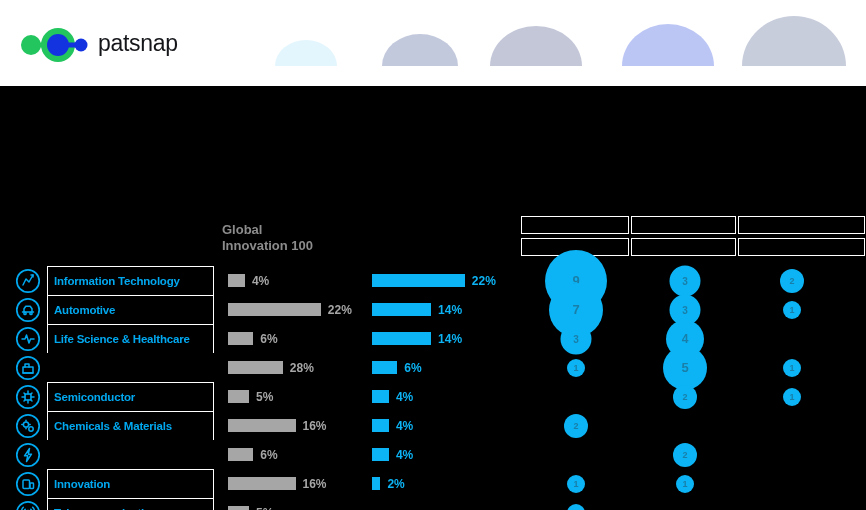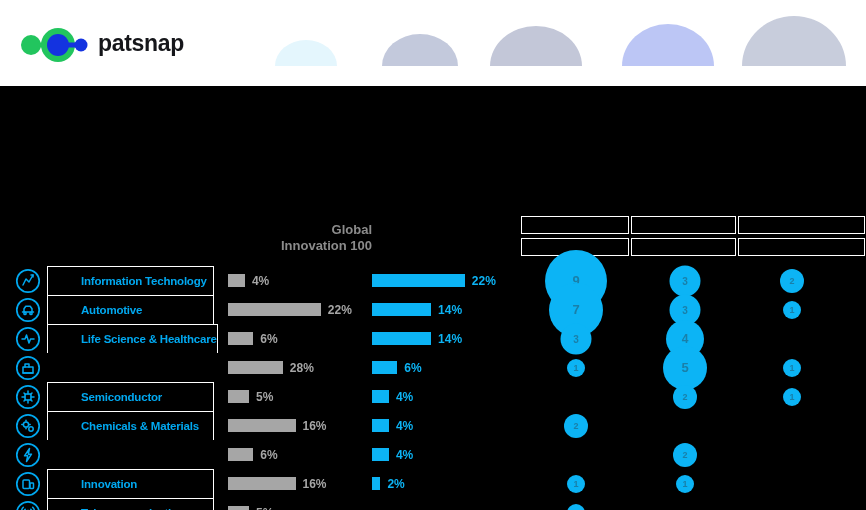--- a/index.html
+++ b/index.html
@@ -8,25 +8,25 @@
     background:#000000;
     font-family:"Liberation Sans", sans-serif;
     -webkit-font-smoothing:antialiased;
   }
   #page{position:relative;width:866px;height:510px;background:#000;}
 
   
   #header{position:absolute;left:0;top:0;width:866px;height:86px;background:#ffffff;overflow:hidden;}
   #logo-wrap{position:absolute;left:20px;top:28px;width:180px;height:34px;}
   #logo-mark{position:absolute;left:0;top:0;width:72px;height:34px;}
-  #logo-text{position:absolute;left:78px;top:2px;font-size:23px;letter-spacing:-.3px;color:#15161a;font-weight:700;}
+  #logo-text{position:absolute;left:78px;top:2px;font-size:23px;letter-spacing:-.3px;color:#15161a;font-weight:400;}
   .dome{position:absolute;bottom:20px;border-radius:50% 50% 0 0 / 100% 100% 0 0;}
 
   
-  #panel{position:absolute;left:0;top:86px;width:866px;height:424px;background:#000;text-align:right;}
+  #panel{position:absolute;left:0;top:86px;width:866px;height:424px;background:#000;}
 
   
   #col-title{
     position:absolute;left:222px;top:136px;width:150px;
     color:#8c8c8c;font-size:13px;font-weight:bold;line-height:16px;
   }
 
   
   .hdr-row{position:absolute;left:521px;height:18px;}
   .hdr-cell{position:absolute;top:0;height:18px;border:1.6px solid #ffffff;box-sizing:border-box;background:#000;}
@@ -34,21 +34,21 @@
   
   #cat-list{position:absolute;left:14px;top:180px;width:200px;}
   .cat-row{position:relative;height:29px;display:flex;align-items:center;}
   .cat-icon{width:28px;height:28px;flex:0 0 28px;margin-right:5px;display:flex;align-items:center;justify-content:center;}
   .cat-box{
     flex:1;height:29px;box-sizing:border-box;
     border:1.4px solid #ffffff;border-bottom:none;
     display:flex;align-items:center;padding-left:6px;
   }
   .cat-row:last-child .cat-box{border-bottom:1.4px solid #ffffff;}
-  .cat-label{color:#00A8F0;font-size:11.5px;font-weight:bold;letter-spacing:-.2px;white-space:nowrap;margin-left:27px;}
+  .cat-label{color:#00A8F0;font-size:11.5px;font-weight:bold;letter-spacing:-.2px;white-space:nowrap;}
 
   
   #bars-gray{position:absolute;left:228px;top:180px;width:140px;}
   #bars-blue{position:absolute;left:372px;top:180px;width:150px;}
   .bar-row{height:29px;display:flex;align-items:center;}
   .bar{height:13px;border-radius:0;}
   .bar.gray{background:#A6A6A6;}
   .bar.blue{background:#0CB4F5;}
   .bar-val{font-size:12px;font-weight:bold;margin-left:7px;white-space:nowrap;}
   .bar-val.gray{color:#A6A6A6;}

